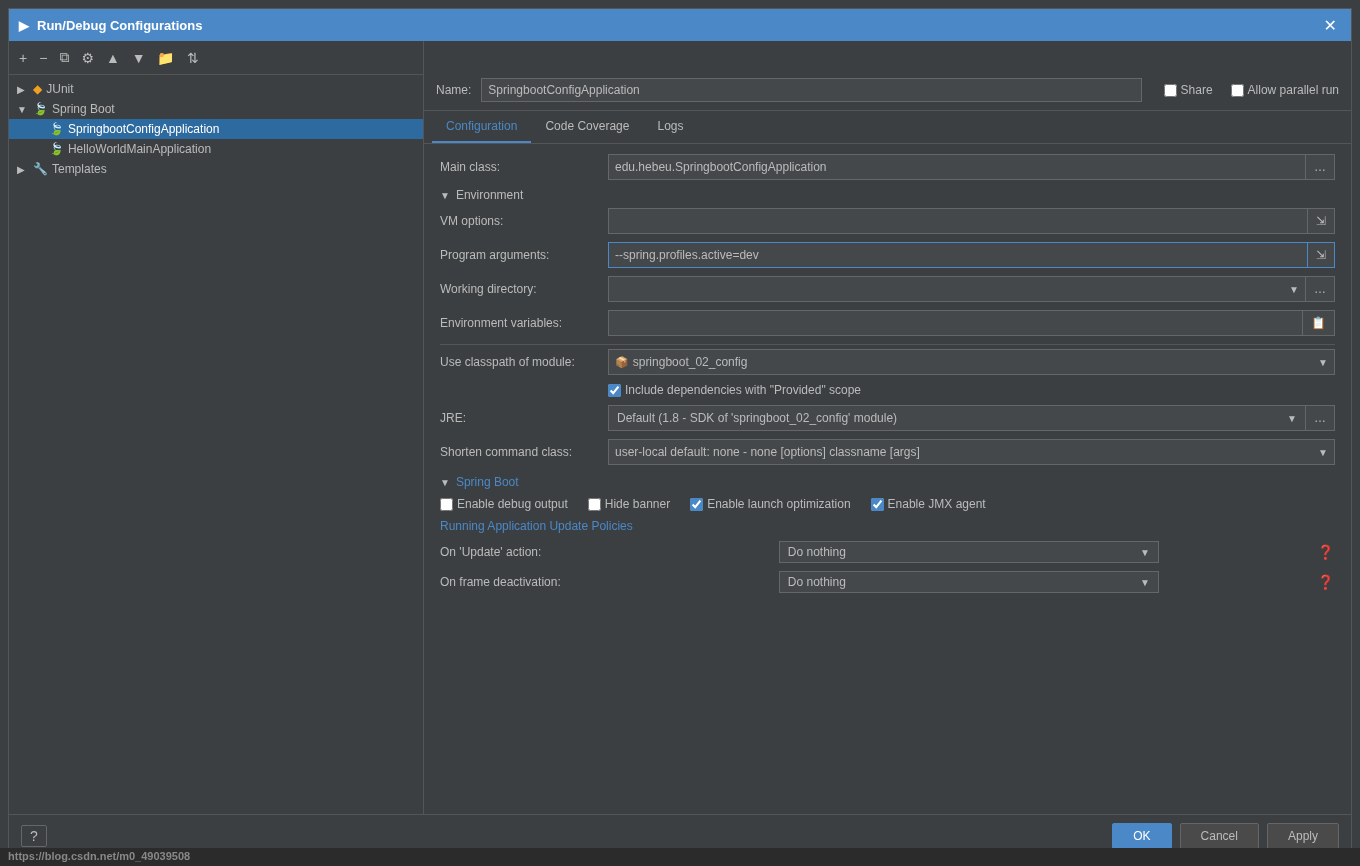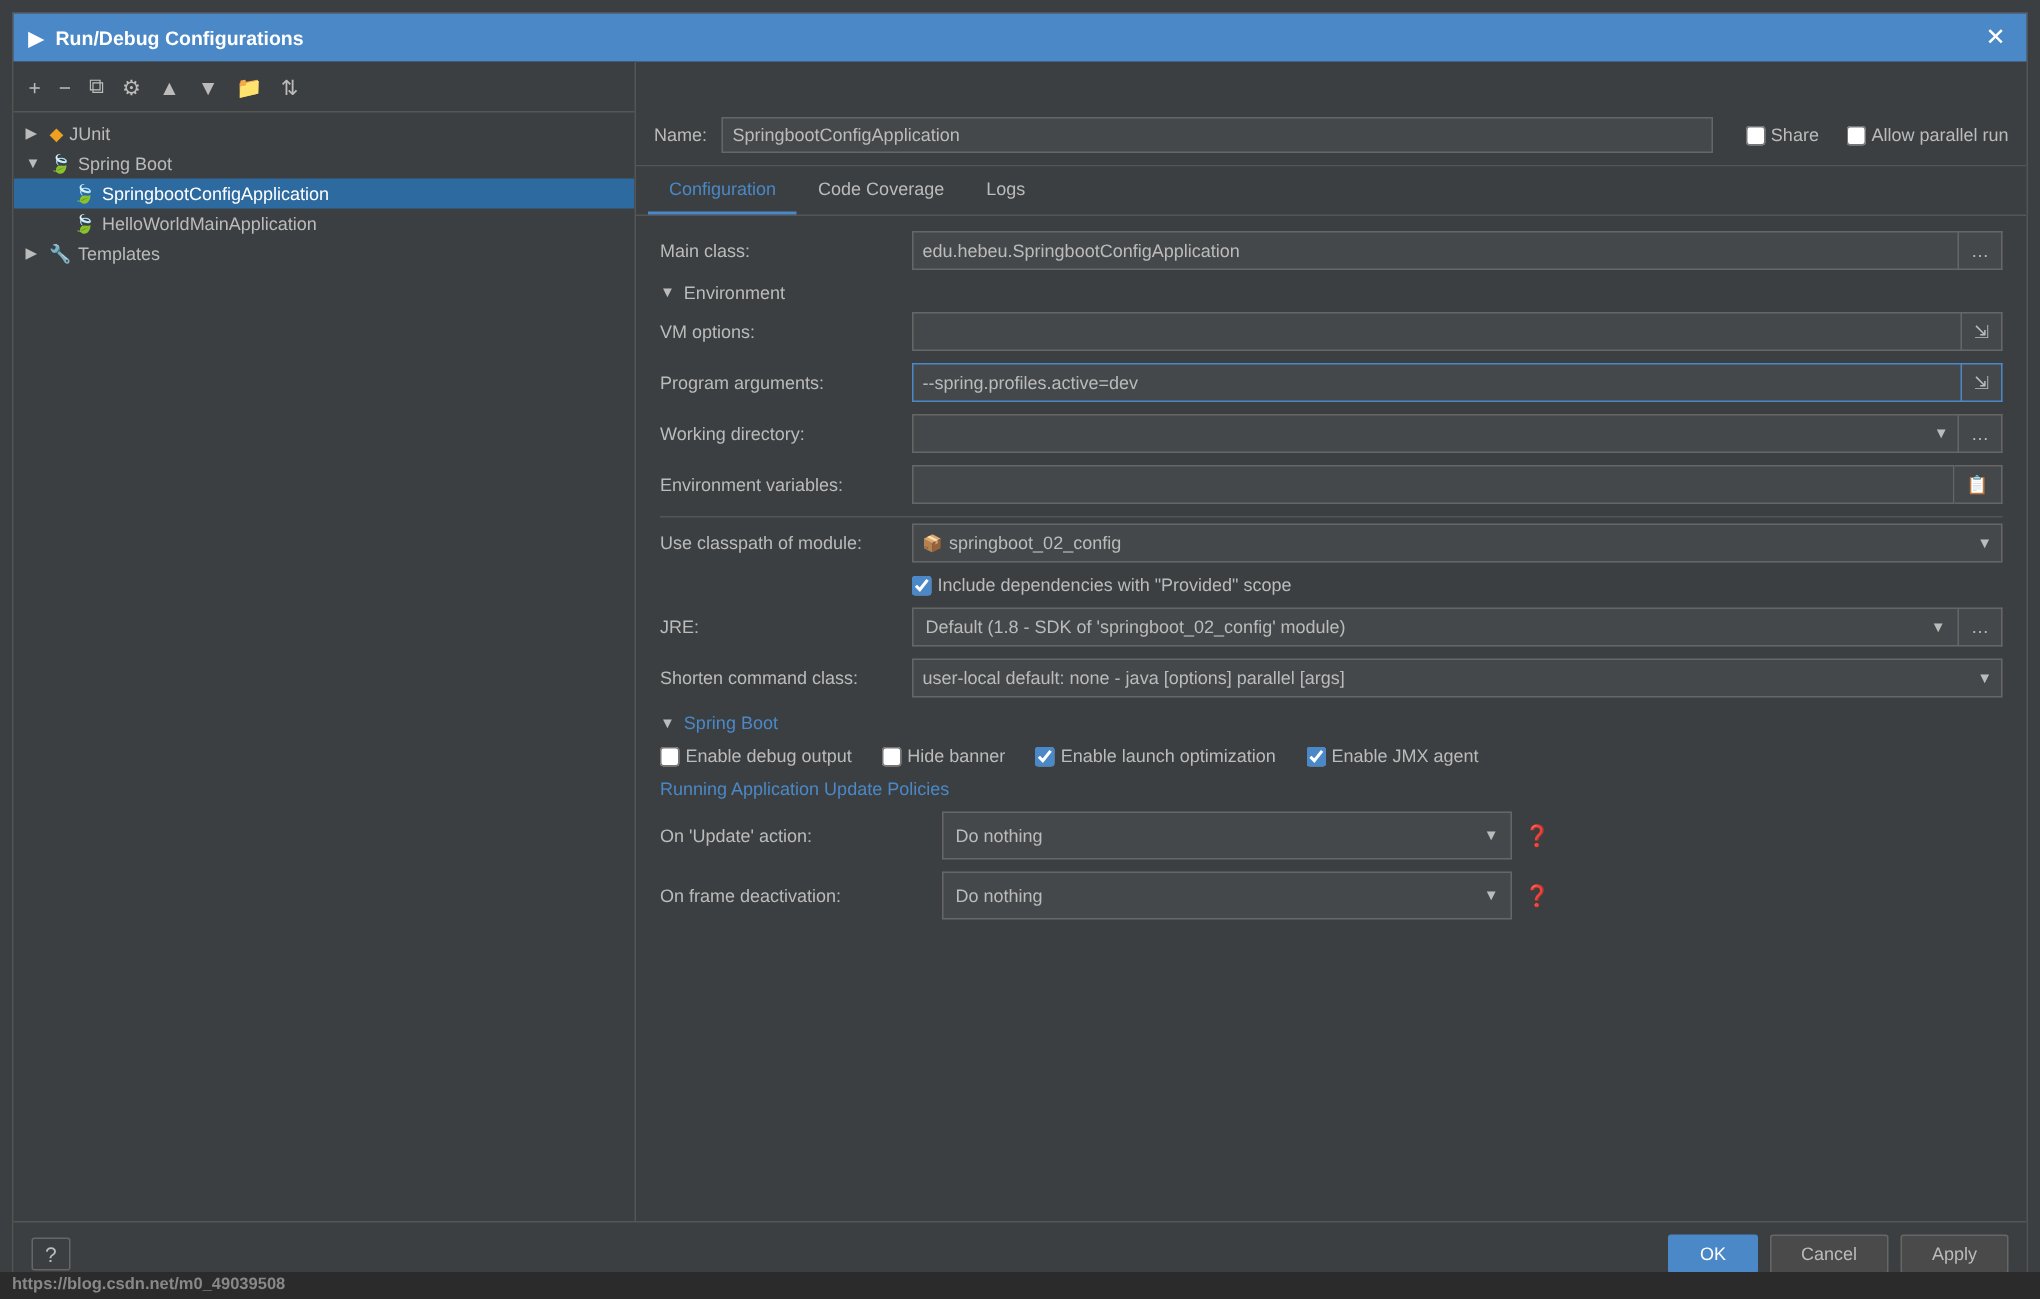--- a/index.html
+++ b/index.html
@@ -234,34 +234,35 @@
     .policies-title {
       font-size: 12px;
       color: #4a88c7;
       margin-bottom: 8px;
     }
     .policy-row {
       display: flex;
       align-items: center;
       margin-bottom: 8px;
       gap: 8px;
+      justify-content: space-between;
     }
     .policy-label {
       width: 180px;
       font-size: 12px;
       color: #bbbbbb;
     }
     .policy-dropdown {
       width: 380px;
       background: #45484a;
       border: 1px solid #666;
       color: #bbbbbb;
       padding: 4px 8px;
       font-size: 12px;
-      height: 32px;
+      height: 22px;
       display: flex;
       align-items: center;
       justify-content: space-between;
       cursor: pointer;
     }
     .help-icon {
       color: #888;
       font-size: 14px;
       cursor: pointer;
     }
@@ -509,21 +510,21 @@
               <span class="dropdown-arrow">▼</span>
             </div>
             <button class="small-btn">…</button>
           </div>
         </div>
 
         <div class="form-row">
           <span class="form-label">Shorten command class:</span>
           <div class="form-input-with-btn">
             <div class="dropdown-input" style="flex:1">
-              <span>user-local default: none - java [options] parallel [args]</span>
+              <span>user-local default: none - none [options] classname [args]</span>
               <span class="dropdown-arrow">▼</span>
             </div>
           </div>
         </div>
 
         <div class="spring-boot-section">
           <div class="section-header">
             <span class="section-arrow">▼</span>
             <span style="color:#4a88c7;">Spring Boot</span>
           </div>

